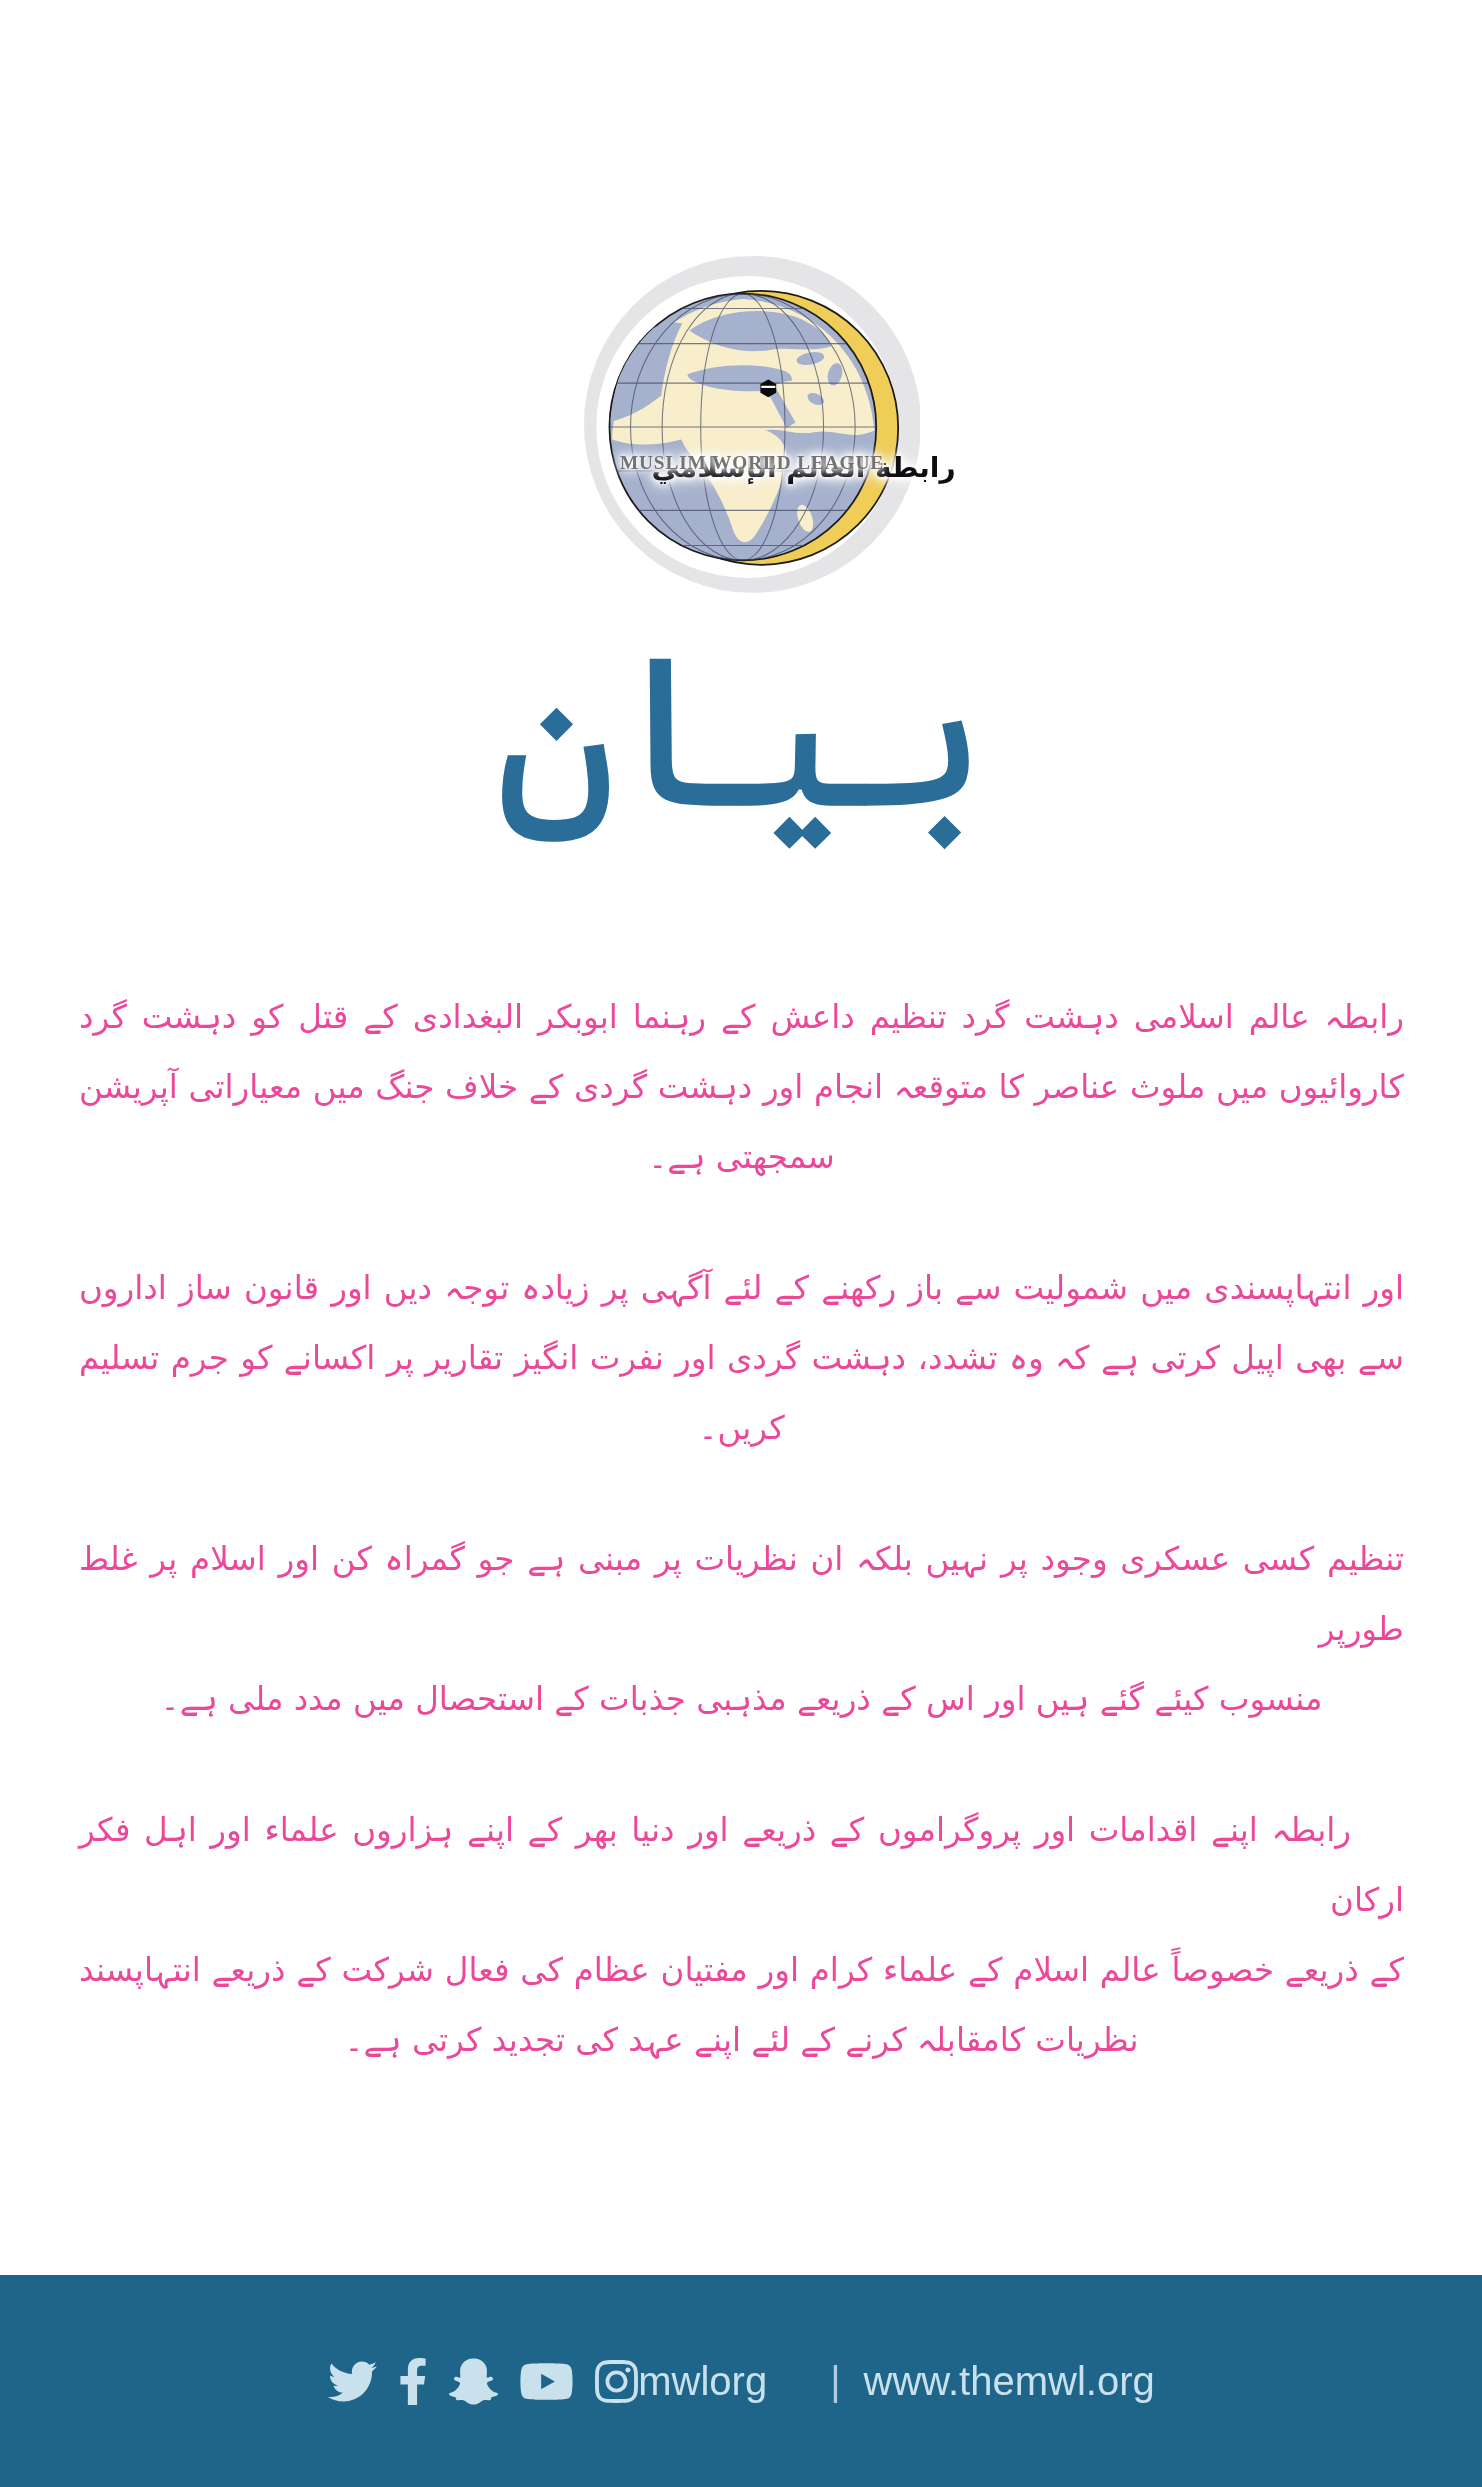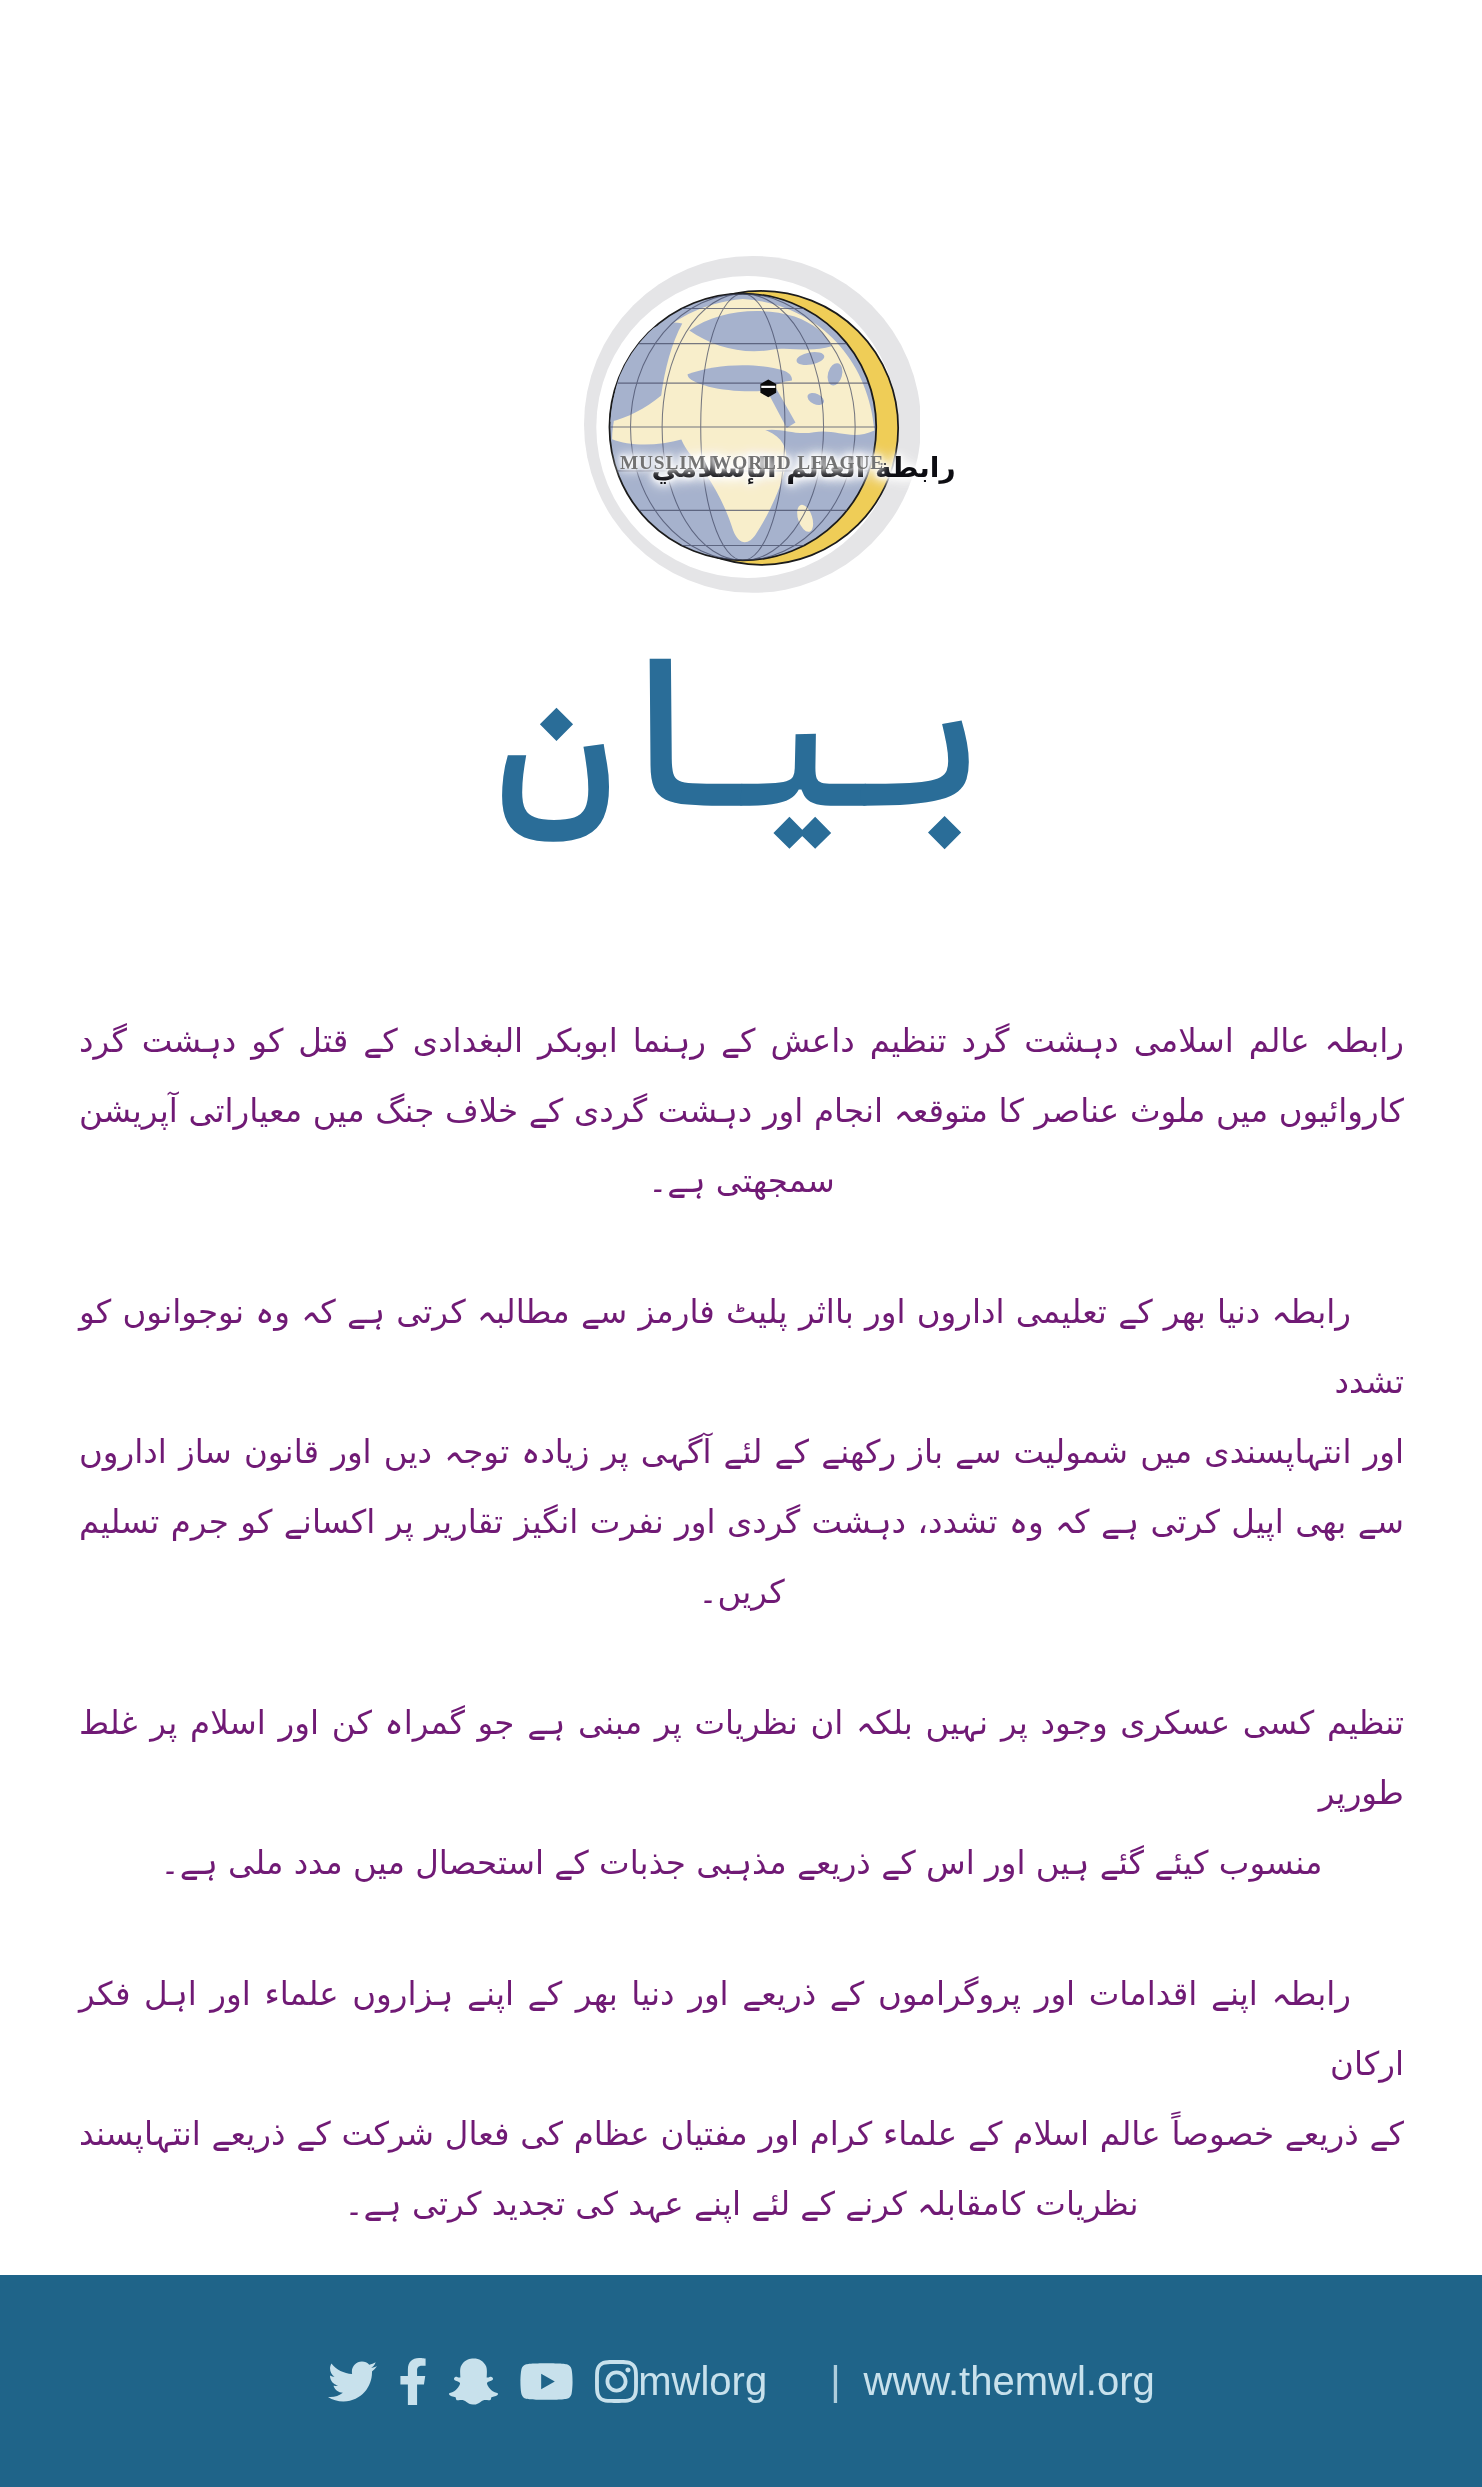--- a/index.html
+++ b/index.html
@@ -35,23 +35,23 @@
   .title{
     position:absolute;top:597px;left:0;right:0;margin:0;
     text-align:center;direction:rtl;
     font-size:211px;line-height:274px;font-weight:normal;
     color:#2A6D98;
     font-family:Liberation Serif, serif;
   }
 
   
   .statement{
-    position:absolute;top:1006px;left:79px;right:79px;
+    position:absolute;top:982px;left:79px;right:79px;
     direction:rtl;
-    color:#701a75;
+    color:#ec4899;
     font-size:32.5px;line-height:70px;
   }
   .para{margin:0 0 61px 0;}
   .ln{text-align:justify;text-align-last:justify;}
   .ln.indent{text-indent:53px;}
   .ln.last{text-align-last:center;}
 
   
   .footer{
     position:absolute;left:0;right:0;bottom:0;height:212px;
@@ -141,21 +141,20 @@
 
 <h1 class="title">بیان</h1>
 
 <div class="statement" dir="rtl">
   <div class="para">
     <div class="ln">رابطہ عالم اسلامی دہشت گرد تنظیم داعش کے رہنما ابوبکر البغدادی کے قتل کو دہشت گرد</div>
     <div class="ln">کاروائیوں میں ملوث عناصر کا متوقعہ انجام اور دہشت گردی کے خلاف جنگ میں معیاراتی آپریشن</div>
     <div class="ln last">سمجھتی ہے۔</div>
   </div>
   <div class="para">
-    <div class="ln indent">رابطہ دنیا بھر کے تعلیمی اداروں اور بااثر پلیٹ فارمز سے مطالبہ کرتی ہے کہ وہ نوجوانوں کو تشدد</div>
     <div class="ln">اور انتہاپسندی میں شمولیت سے باز رکھنے کے لئے آگہی پر زیادہ توجہ دیں اور قانون ساز اداروں</div>
     <div class="ln">سے بھی اپیل کرتی ہے کہ وہ تشدد، دہشت گردی اور نفرت انگیز تقاریر پر اکسانے کو جرم تسلیم</div>
     <div class="ln last">کریں۔</div>
   </div>
   <div class="para">
     <div class="ln">تنظیم کسی عسکری وجود پر نہیں بلکہ ان نظریات پر مبنی ہے جو گمراہ کن اور اسلام پر غلط طورپر</div>
     <div class="ln last">منسوب کیئے گئے ہیں اور اس کے ذریعے مذہبی جذبات کے استحصال میں مدد ملی ہے۔</div>
   </div>
   <div class="para">
     <div class="ln indent">رابطہ اپنے اقدامات اور پروگراموں کے ذریعے اور دنیا بھر کے اپنے ہزاروں علماء اور اہل فکر ارکان</div>

